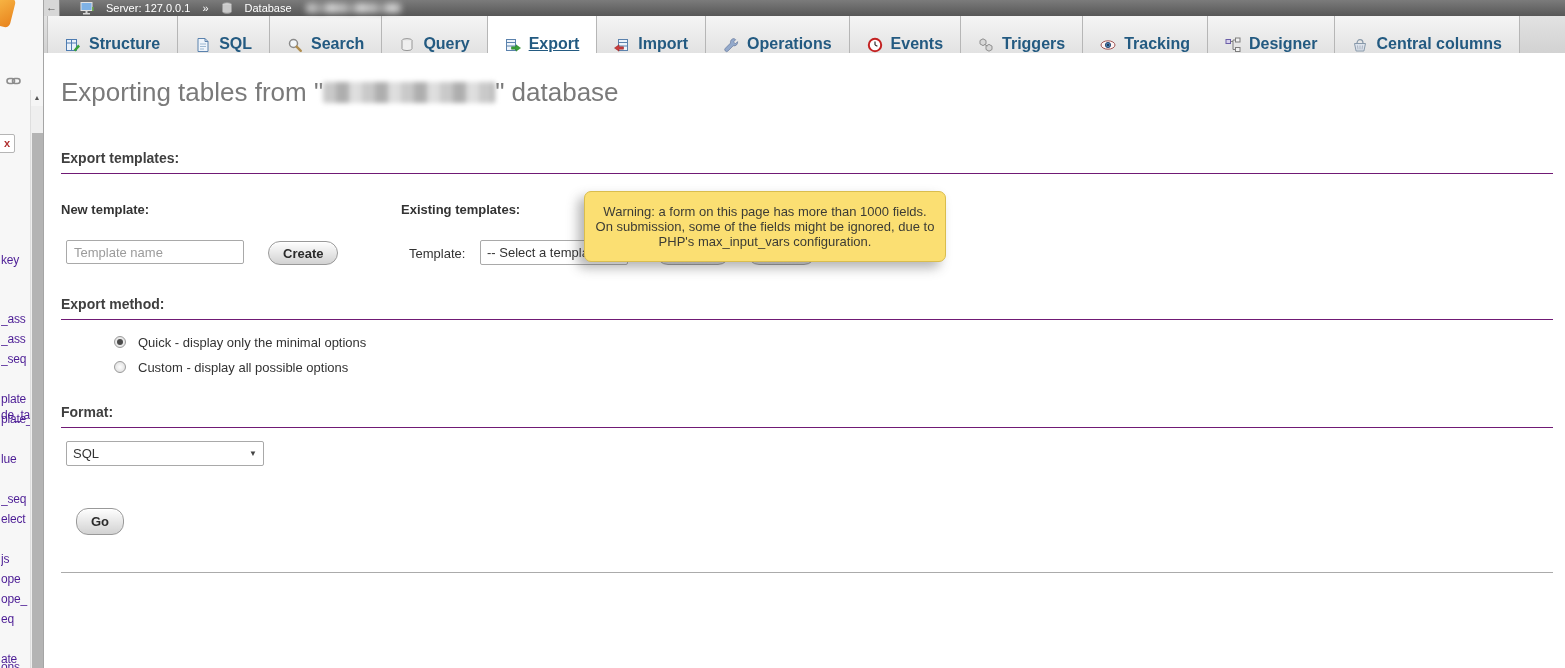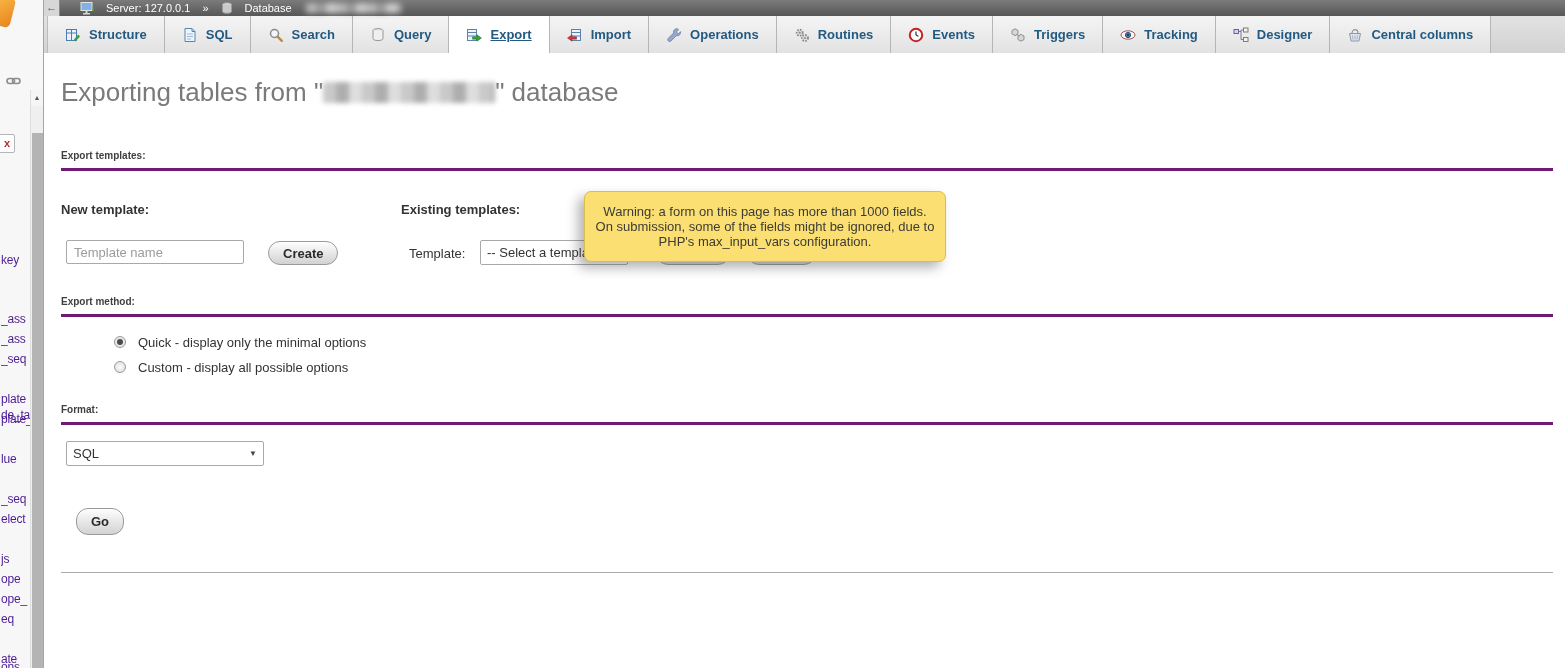--- a/index.html
+++ b/index.html
@@ -36,35 +36,35 @@
     font-size:11px; line-height:15px; text-align:center; flex:0 0 auto; }
   .crumb { display:flex; align-items:center; gap:12px; margin-left:20px; white-space:nowrap; }
   .crumb svg { display:block; }
   .blur-db { display:inline-block; width:95px; height:10px; margin-left:2px; border-radius:2px;
     background:repeating-linear-gradient(90deg,#bdbdbd 0 10px,#9d9d9d 10px 20px,#cfcfcf 20px 30px);
     filter:blur(3px); }
 
   
   .tabbar { height:37px; background:linear-gradient(#e2e2e2,#d2d2d2); display:flex; }
   .tab-spacer { width:4px; border-right:1px solid #bcbcbc; }
-  .tab { display:flex; align-items:center; gap:8px; padding:0 17px;
+  .tab { display:flex; align-items:flex-end; gap:8px; padding:0 17px;
     background:linear-gradient(#f5f5f5,#e2e2e2); border-right:1px solid #b6b6b6;
-    font-size:13px; font-weight:bold; color:#235a81; cursor:pointer; }
+    font-size:16px; font-weight:bold; color:#235a81; cursor:pointer; }
   .tab.active { background:#fff;text-decoration:underline; }
   .tab svg { display:block; flex:0 0 auto; }
 
   
   .content { position:absolute; left:0; top:53px; right:0; bottom:0; background:#fff; }
   .page-title { position:absolute; left:17px; top:24px; font-size:26px; font-weight:normal; color:#7a7a7a; }
   .blur-title { display:inline-block; width:172px; height:21px; vertical-align:-2px; border-radius:2px;
     background:repeating-linear-gradient(90deg,#c9c9c9 0 13px,#aeaeae 13px 26px,#dedede 26px 39px);
     filter:blur(2.5px); }
 
-  .section-title { position:absolute; left:17px; right:12px; font-size:10px; font-weight:bold;
-    color:#3f3f3f; padding-bottom:7px; border-bottom:3px solid #701a75; }
+  .section-title { position:absolute; left:17px; right:12px; font-size:14px; font-weight:bold;
+    color:#3f3f3f; padding-bottom:7px; border-bottom:1px solid #701a75; }
   .label-bold { position:absolute; font-size:13px; font-weight:bold; color:#333; }
   .label-plain { position:absolute; font-size:13px; color:#333; }
 
   .text-input { position:absolute; width:178px; height:24px; border:1px solid #a9a9a9; border-radius:2px;
     font-size:13px; color:#333; padding:0 7px; font-family:inherit; background:#fff; }
   .text-input::placeholder { color:#9b9b9b; opacity:1; }
 
   .btn { position:absolute; height:24px; display:inline-flex; align-items:center; justify-content:center;
     padding:0 14px; border:1px solid #999; border-radius:12px;
     background:linear-gradient(#fefefe,#d2d2d2); box-shadow:inset 0 1px 0 #fff;
@@ -229,31 +229,20 @@
 
       <div class="tab">
         <span>
             <svg width="16" height="16" viewBox="0 0 16 16">
               <path d="M10.8 1.6 a3.6 3.6 0 0 0 -3.3 4.5 L2.3 11.3 a1.9 1.9 0 1 0 2.7 2.7 L10.2 8.8 A3.6 3.6 0 0 0 14.6 4.6 l-2.2 2.2 -1.9 -1.9 2.2 -2.2 a3.6 3.6 0 0 0 -1.9 -1.1 z" fill="#93a9cb" stroke="#5c6f93" stroke-width="0.6"></path>
             </svg>
           </span>
         <span>Operations</span>
       </div>
 
-      <div class="tab">
-        <span>
-            <svg width="16" height="16" viewBox="0 0 16 16">
-              <circle cx="5.7" cy="5.7" r="3" fill="#e2e2e2" stroke="#8b8b8b" stroke-width="1.8" stroke-dasharray="1.6 1.2"></circle>
-              <circle cx="5.7" cy="5.7" r="1.1" fill="#8b8b8b"></circle>
-              <circle cx="11" cy="11" r="3" fill="#e2e2e2" stroke="#8b8b8b" stroke-width="1.8" stroke-dasharray="1.6 1.2"></circle>
-              <circle cx="11" cy="11" r="1.1" fill="#8b8b8b"></circle>
-            </svg>
-          </span>
-        <span>Routines</span>
-      </div>
 
       <div class="tab">
         <span>
             <svg width="16" height="16" viewBox="0 0 16 16">
               <circle cx="8" cy="8" r="6.2" fill="#fff" stroke="#c32222" stroke-width="2"></circle>
               <line x1="8" y1="8" x2="8" y2="4.6" stroke="#333" stroke-width="1.2"></line>
               <line x1="8" y1="8" x2="10.4" y2="9.2" stroke="#333" stroke-width="1.2"></line>
             </svg>
           </span>
         <span>Events</span>

